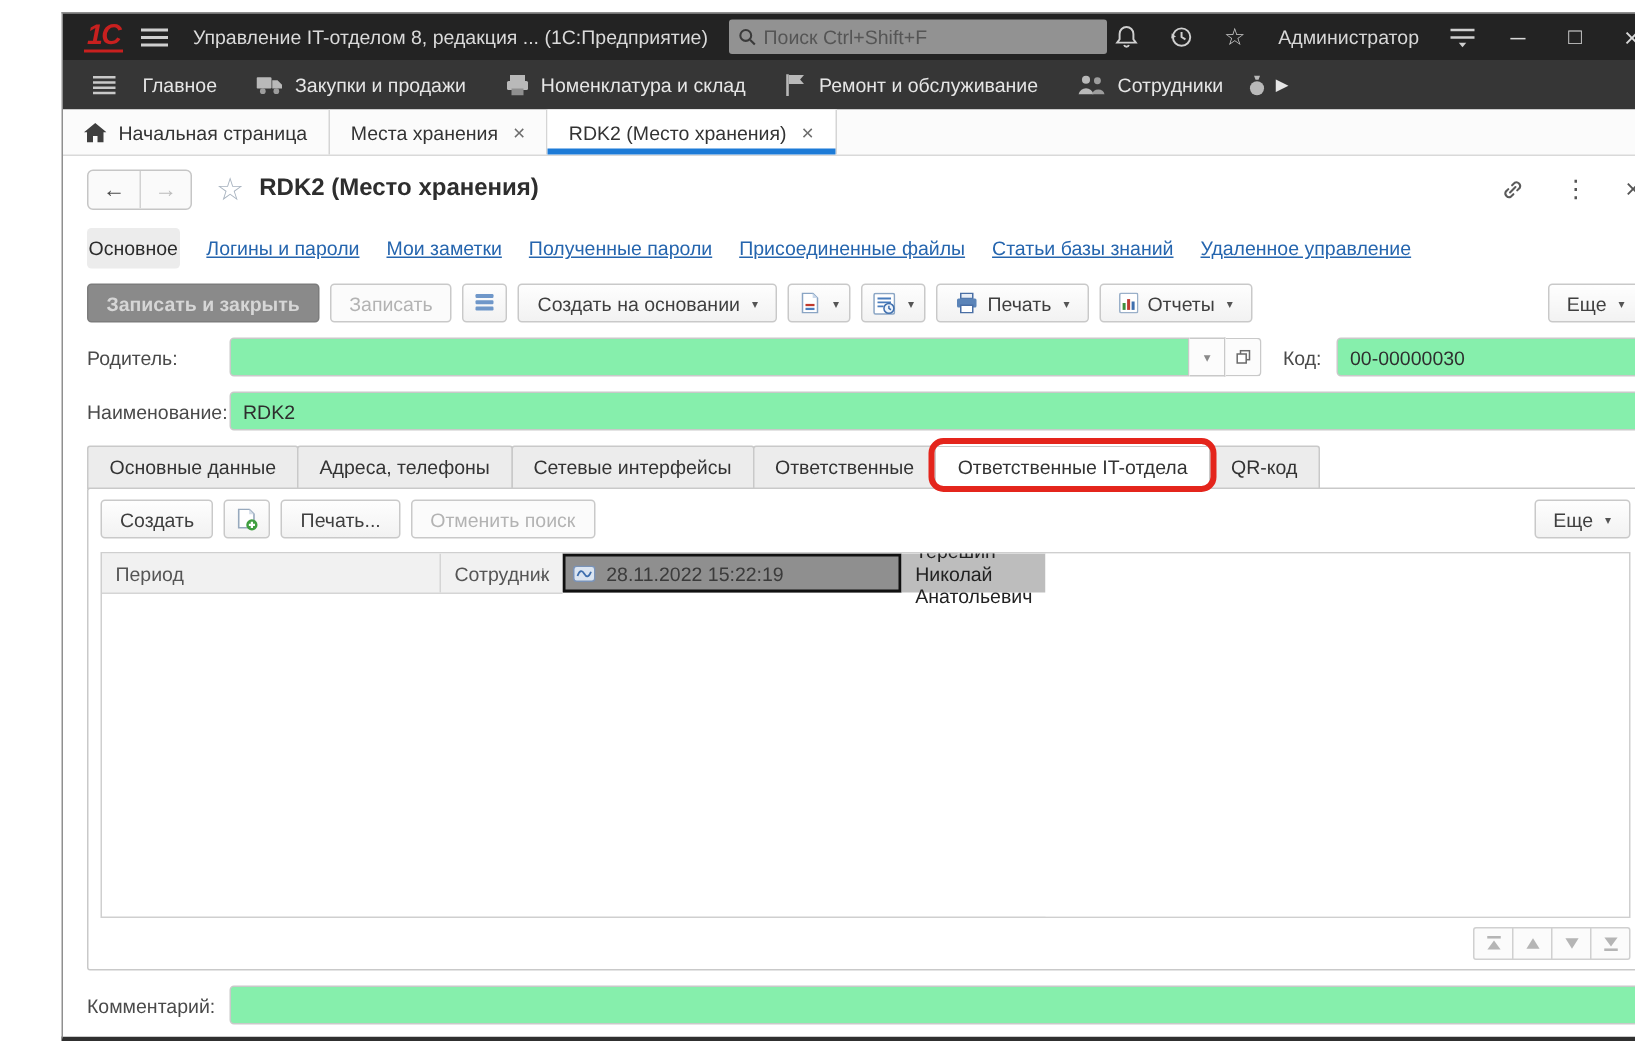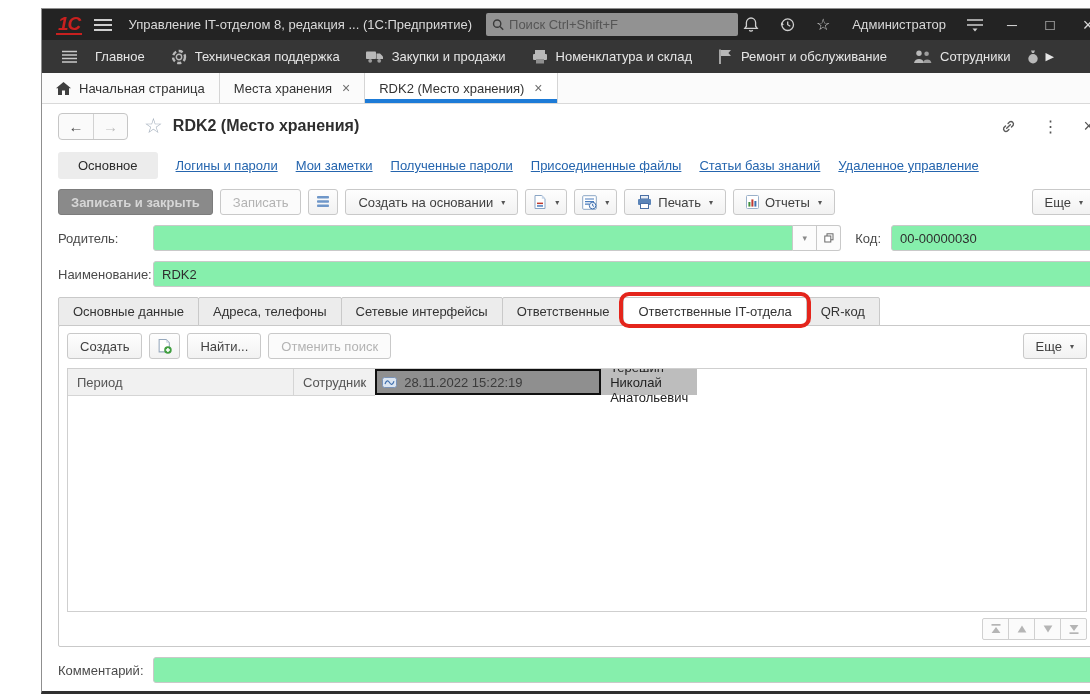--- a/index.html
+++ b/index.html
@@ -45,21 +45,21 @@
   .nav-group { display: flex; border: 1px solid #c6c6c6; border-radius: 4px; overflow: hidden; background: #fafafa; }
   .nav-btn { width: 34px; height: 25px; display: flex; align-items: center; justify-content: center; font-size: 15px; cursor: pointer; }
   .nav-btn.back { color: #4a4a4a; }
   .nav-btn.fwd { color: #bdbdbd; border-left: 1px solid #d2d2d2; }
   .form-star { font-size: 21px; color: #a9b4c0; margin: 0 10px 0 16px; cursor: pointer; }
   .form-title { font-size: 16px; font-weight: bold; color: #2e2e2e; }
   .fh-right { margin-left: auto; display: flex; align-items: center; gap: 25px; }
   .fh-ic { color: #555; font-size: 16px; cursor: pointer; display: flex; align-items: center; }
 
   .navlinks { height: 35px; flex: 0 0 35px; display: flex; align-items: center; padding: 0 16px; gap: 18px; }
-  .navchip { background: #ececec; border-radius: 3px; padding: 6px 20px; color: #2b2b2b; cursor: pointer; }
+  .navchip { background: #ececec; border-radius: 3px; padding: 6px 1px; color: #2b2b2b; cursor: pointer; }
   .navlink { color: #2565ae; text-decoration: underline; cursor: pointer; white-space: nowrap; }
 
   .cmdbar { height: 38px; flex: 0 0 38px; display: flex; align-items: center; padding: 0 16px; gap: 7px; }
   .btn { height: 26px; display: inline-flex; align-items: center; gap: 6px; padding: 0 12px; background: linear-gradient(#fefefe, #f2f2f2); border: 1px solid #c9c9c9; border-radius: 3px; color: #3f3f3f; cursor: pointer; white-space: nowrap; font-size: 13px; }
   .btn.primary-gray { background: #8a8a8a; border-color: #7c7c7c; color: #d6d6d6; font-weight: bold; }
   .btn.disabled { color: #b3b3b3; background: #fbfbfb; cursor: default; }
   .btn .caret { font-size: 8px; color: #555; margin-left: 2px; }
   .btn.icon-only { padding: 0 7px; }
   .spacer { flex: 1; }
 
@@ -162,27 +162,20 @@
     <div class="menubar">
       <div class="tb-icon-btn">
         <svg width="17" height="14">
             <path d="M1 1.5 h15 M1 5 h15 M1 8.5 h15 M1 12 h15" stroke="#c9c9c9" stroke-width="1.6"></path>
           </svg>
       </div>
       <div class="menu-item">
         <span>Главное</span>
       </div>
       <div class="menu-item">
-        <svg width="16" height="16" viewBox="0 0 16 16">
-            <circle cx="8" cy="8" r="6" fill="none" stroke="#b9b9b9" stroke-width="2.4" stroke-dasharray="4.2 2.6"></circle>
-            <circle cx="8" cy="8" r="2.7" fill="none" stroke="#b9b9b9" stroke-width="1.4"></circle>
-          </svg>
-        <span>Техническая поддержка</span>
-      </div>
-      <div class="menu-item">
         <svg width="18" height="13" viewBox="0 0 18 13">
             <rect x="0" y="1.5" width="10" height="7.5" rx="0.8" fill="#b9b9b9"></rect>
             <path d="M10.5 3.5 h3.5 l3 3 v2.5 h-6.5 z" fill="#b9b9b9"></path>
             <circle cx="4.2" cy="10.8" r="1.9" fill="#9d9d9d"></circle>
             <circle cx="13.2" cy="10.8" r="1.9" fill="#9d9d9d"></circle>
           </svg>
         <span>Закупки и продажи</span>
       </div>
       <div class="menu-item">
         <svg width="16" height="14" viewBox="0 0 16 14">
@@ -376,21 +369,21 @@
             </button>
           <button class="btn icon-only">
             <svg width="15" height="15" viewBox="0 0 14 14">
                 <path d="M2 0.5 h6.5 l3 3 v8.5 H2 Z" fill="#fff" stroke="#97a9bd"></path>
                 <path d="M8.5 0.5 l3 3 h-3 Z" fill="#d4dde8"></path>
                 <circle cx="10.2" cy="10.2" r="3.5" fill="#3f9e3f"></circle>
                 <path d="M10.2 8.3 v3.8 M8.3 10.2 h3.8" stroke="#fff" stroke-width="1.4"></path>
               </svg>
           </button>
           <button class="btn">
-              <span>Найти...</span>
+              <span>Печать...</span>
             </button>
           <button class="btn disabled">
               <span>Отменить поиск</span>
             </button>
           <div class="spacer"></div>
           <button class="btn">
               <span>Еще</span>
               <span class="caret">▾</span>
             </button>
         </div>

